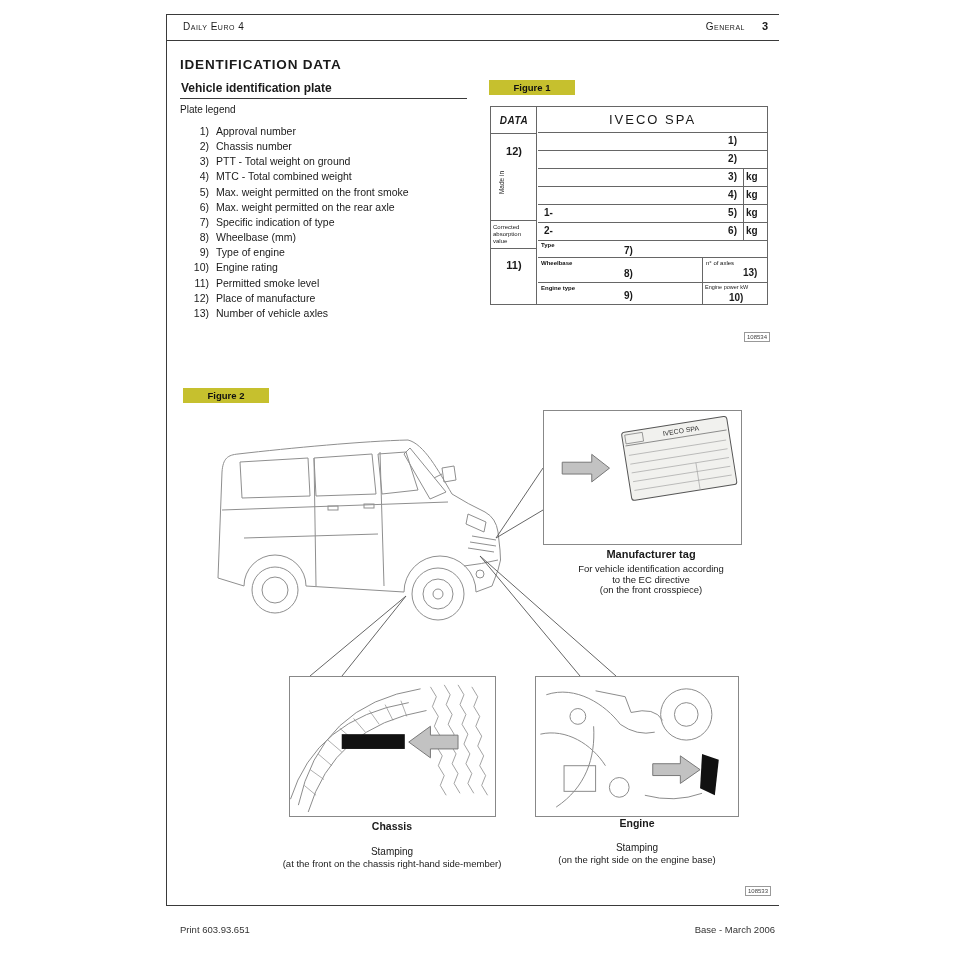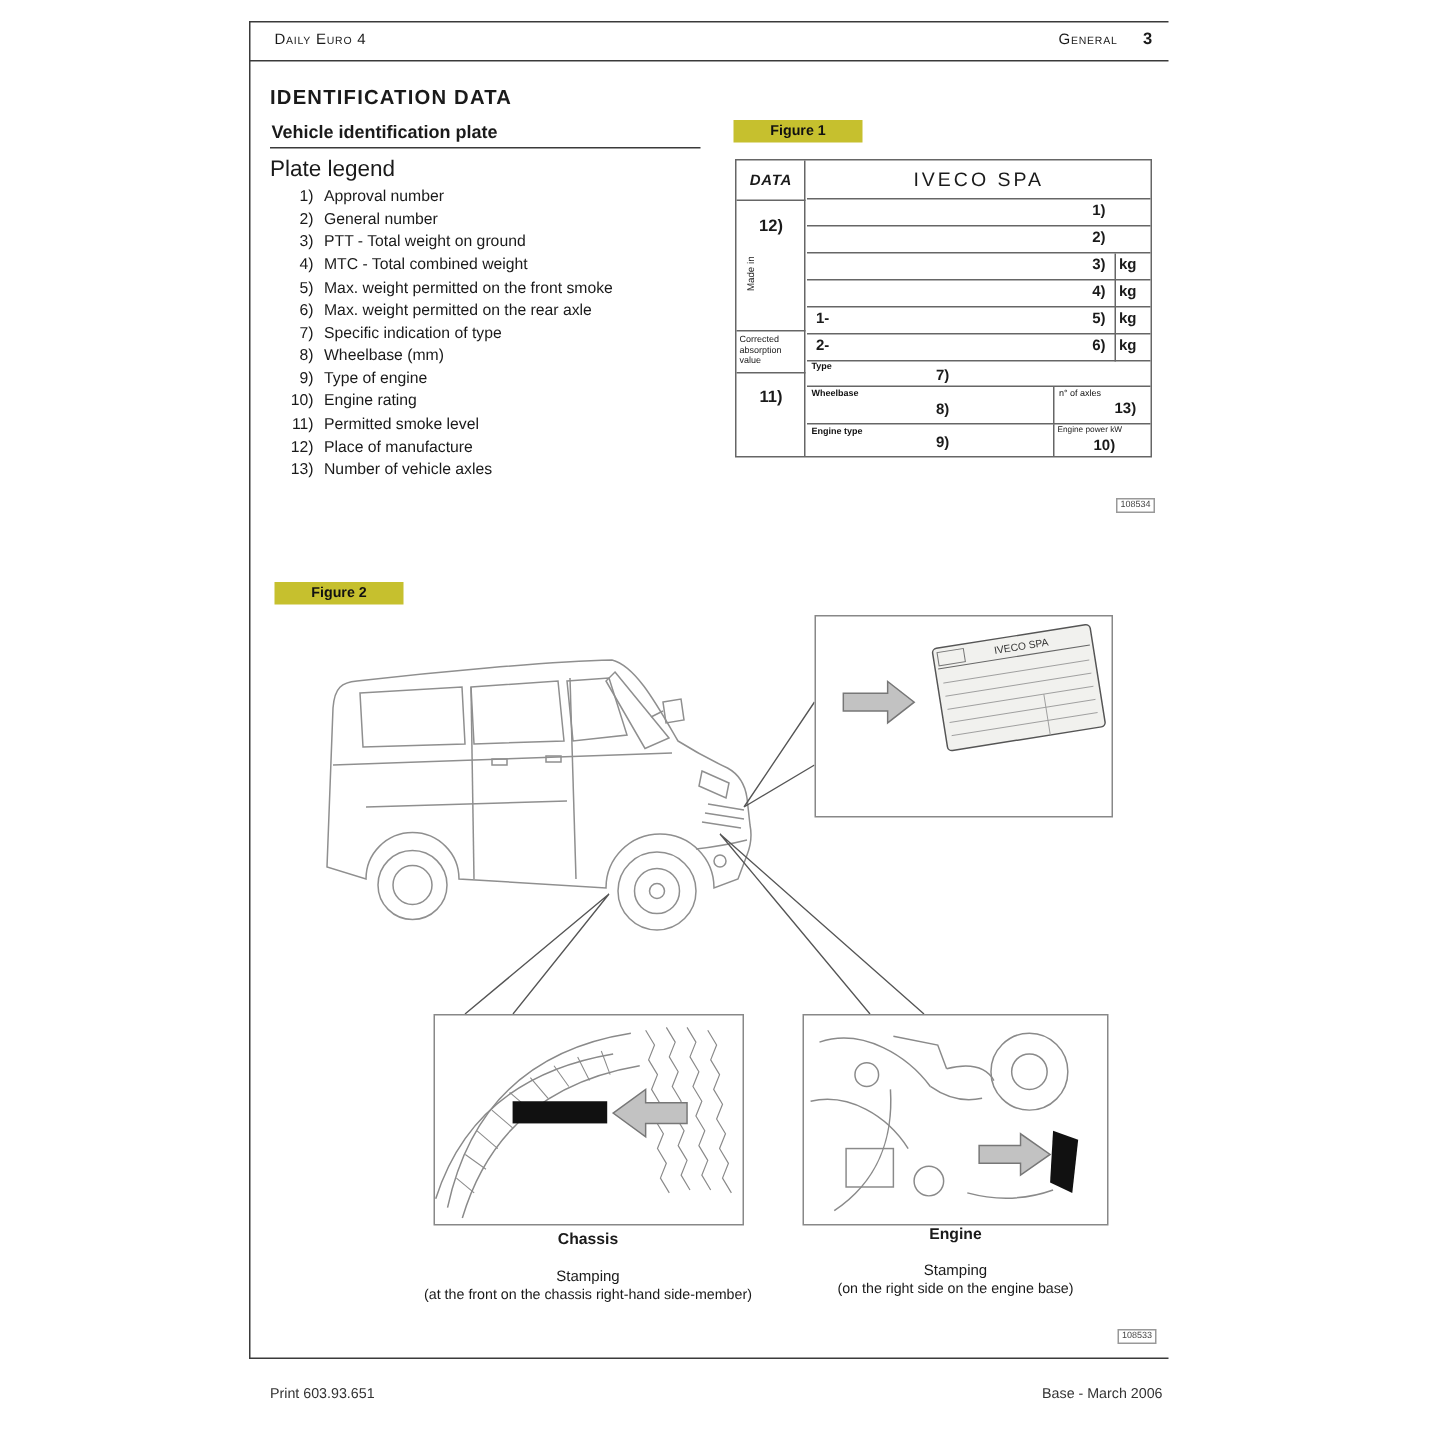--- a/index.html
+++ b/index.html
@@ -42,30 +42,30 @@
   <div class="vline" style="left:166px;top:14px;height:892px;"></div>
   <div class="hline" style="top:905px;left:166px;width:613px;"></div>
 
   <div class="abs smallcaps" style="left:183px;top:21px;font-size:10px;">Daily Euro 4</div>
   <div class="abs smallcaps" style="left:583px;top:21px;width:162px;text-align:right;font-size:10px;">General</div>
   <div class="abs" style="left:762px;top:20px;font-size:11px;font-weight:bold;">3</div>
 
   <div class="abs" style="left:180px;top:57px;font-size:13.5px;font-weight:bold;letter-spacing:.8px;">IDENTIFICATION DATA</div>
   <div class="abs" style="left:181px;top:81px;font-size:12px;font-weight:bold;">Vehicle identification plate</div>
   <div class="hline" style="top:98px;left:180px;width:287px;"></div>
-  <div class="abs" style="left:180px;top:104px;font-size:15px;">Plate legend</div>
+  <div class="abs" style="left:180px;top:104px;font-size:10px;">Plate legend</div>
 
   <div class="legend">
     <div class="legend-row">
         <span class="ln">1)</span>
         <span class="lt">Approval number</span>
       </div>
     <div class="legend-row">
         <span class="ln">2)</span>
-        <span class="lt">General number</span>
+        <span class="lt">Chassis number</span>
       </div>
     <div class="legend-row">
         <span class="ln">3)</span>
         <span class="lt">PTT - Total weight on ground</span>
       </div>
     <div class="legend-row">
         <span class="ln">4)</span>
         <span class="lt">MTC - Total combined weight</span>
       </div>
     <div class="legend-row">
@@ -227,20 +227,26 @@
           <line x1="4" y1="24" x2="104" y2="24"></line>
           <line x1="4" y1="33" x2="104" y2="33"></line>
           <line x1="4" y1="42" x2="104" y2="42"></line>
           <line x1="4" y1="51" x2="104" y2="51"></line>
           <line x1="4" y1="60" x2="104" y2="60"></line>
           <line x1="70" y1="42" x2="70" y2="70"></line>
         </g>
       </g>
     </svg>
   </div>
+  <div class="abs caps-block" style="left:531px;top:548px;width:240px;">
+    <div class="cap-title">Manufacturer tag</div>
+    <div class="cap-line">For vehicle identification according</div>
+    <div class="cap-line">to the EC directive</div>
+    <div class="cap-line">(on the front crosspiece)</div>
+  </div>
 
   <div class="artbox" style="left:289px;top:676px;width:205px;height:139px;">
     <svg width="203" height="137" viewBox="0 0 205 139">
       <g stroke="#8a8a8a" stroke-width="1" fill="none">
         <path d="M8,130 Q30,28 132,12"></path>
         <path d="M0,124 Q26,42 120,26"></path>
         <path d="M18,137 Q44,50 138,34"></path>
       </g>
       <g stroke="#8a8a8a" stroke-width="0.7">
         <line x1="14" y1="110" x2="26" y2="120"></line>

